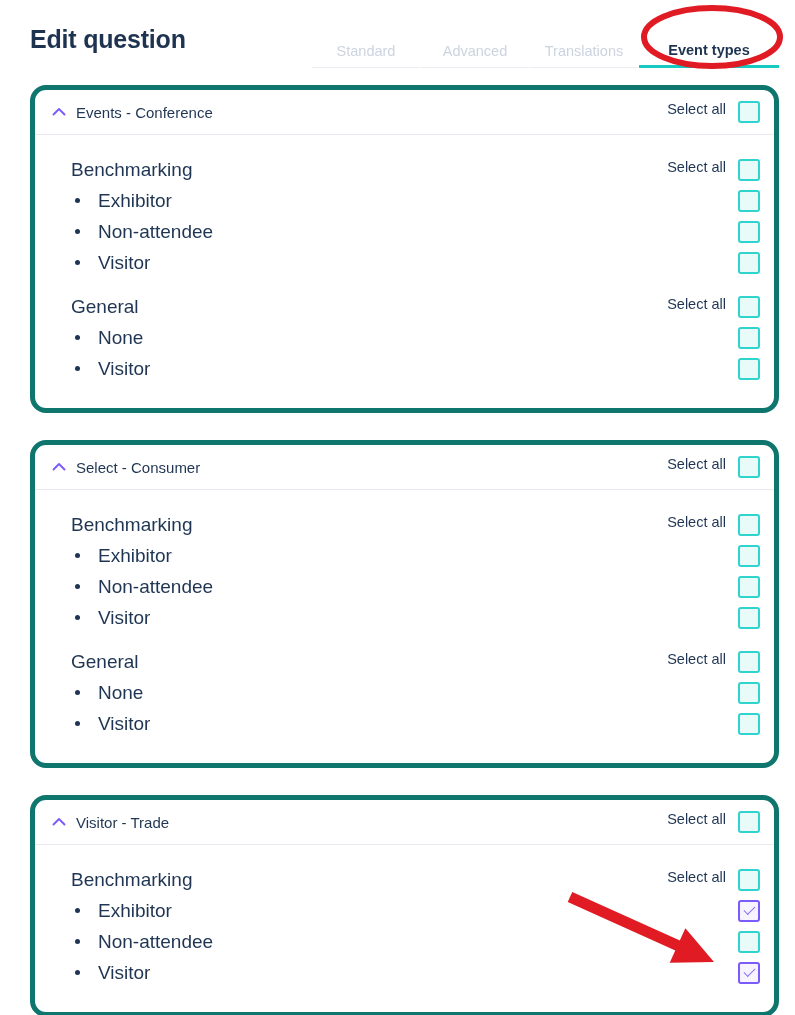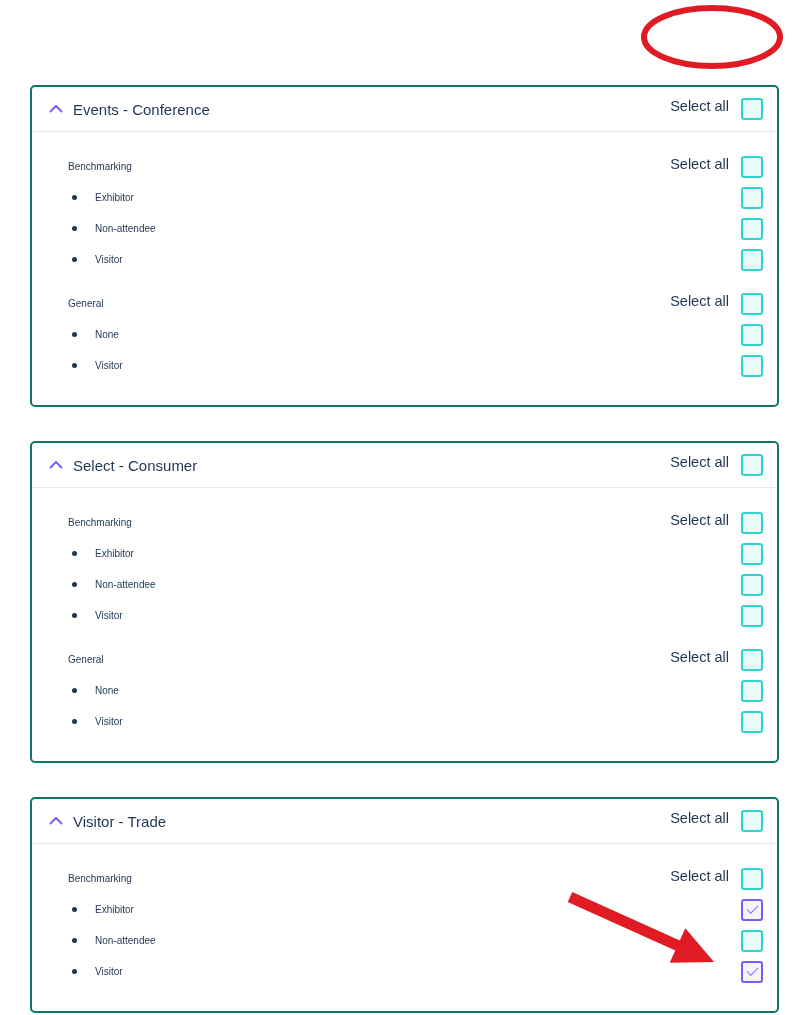--- a/index.html
+++ b/index.html
@@ -61,24 +61,24 @@
     width: 140px;
     padding-bottom: 8px;
   }
 
   
   .cards {
     padding: 0 16px 0 30px;
     margin-top: 17px;
   }
   .card {
-    border: 2px solid #0f766e;
-    border-radius: 5px;
+    border: 5px solid #0f766e;
+    border-radius: 16px;
     background: #fff;
-    margin-bottom: 34px;
+    margin-bottom: 27px;
     overflow: hidden;
   }
   .card-header {
     display: flex;
     align-items: center;
     height: 45px;
     padding: 0 14px 0 16px;
     border-bottom: 1px solid #e7ebf0;
   }
   .chevron-icon {
@@ -98,21 +98,21 @@
   }
 
   .spacer { height: 13px; }
 
   .row {
     display: flex;
     align-items: center;
     height: 31px;
   }
   .row .label {
-    font-size: 10px;
+    font-size: 19px;
     color: #1f3553;
     white-space: nowrap;
   }
   .group-row .label { padding-left: 20px; }
   .item-row .label { padding-left: 18px; }
 
   .bullet {
     width: 5px;
     height: 5px;
     border-radius: 50%;
@@ -167,20 +167,27 @@
     left: 0; top: 0;
     width: 795px; height: 1015px;
     pointer-events: none;
     overflow: visible;
   }
 </style>
 </head>
 <body>
 
 <div class="header">
+  <div class="page-title">Edit question</div>
+  <div class="tabs" id="tab-bar">
+      <div class="tab">Standard</div>
+      <div class="tab">Advanced</div>
+      <div class="tab">Translations</div>
+      <div class="tab active">Event types</div>
+    </div>
 </div>
 
 <div class="cards" id="card-list">
     <div class="card">
       <div class="card-header">
         <svg class="chevron-icon" viewBox="0 0 16 16">
           <path d="M2.5 10.5 L8 5 L13.5 10.5" fill="none" stroke="#7b5cfa" stroke-width="1.9" stroke-linecap="round" stroke-linejoin="round"></path>
         </svg>
         <div class="card-title">Events - Conference</div>
         <div class="right">

